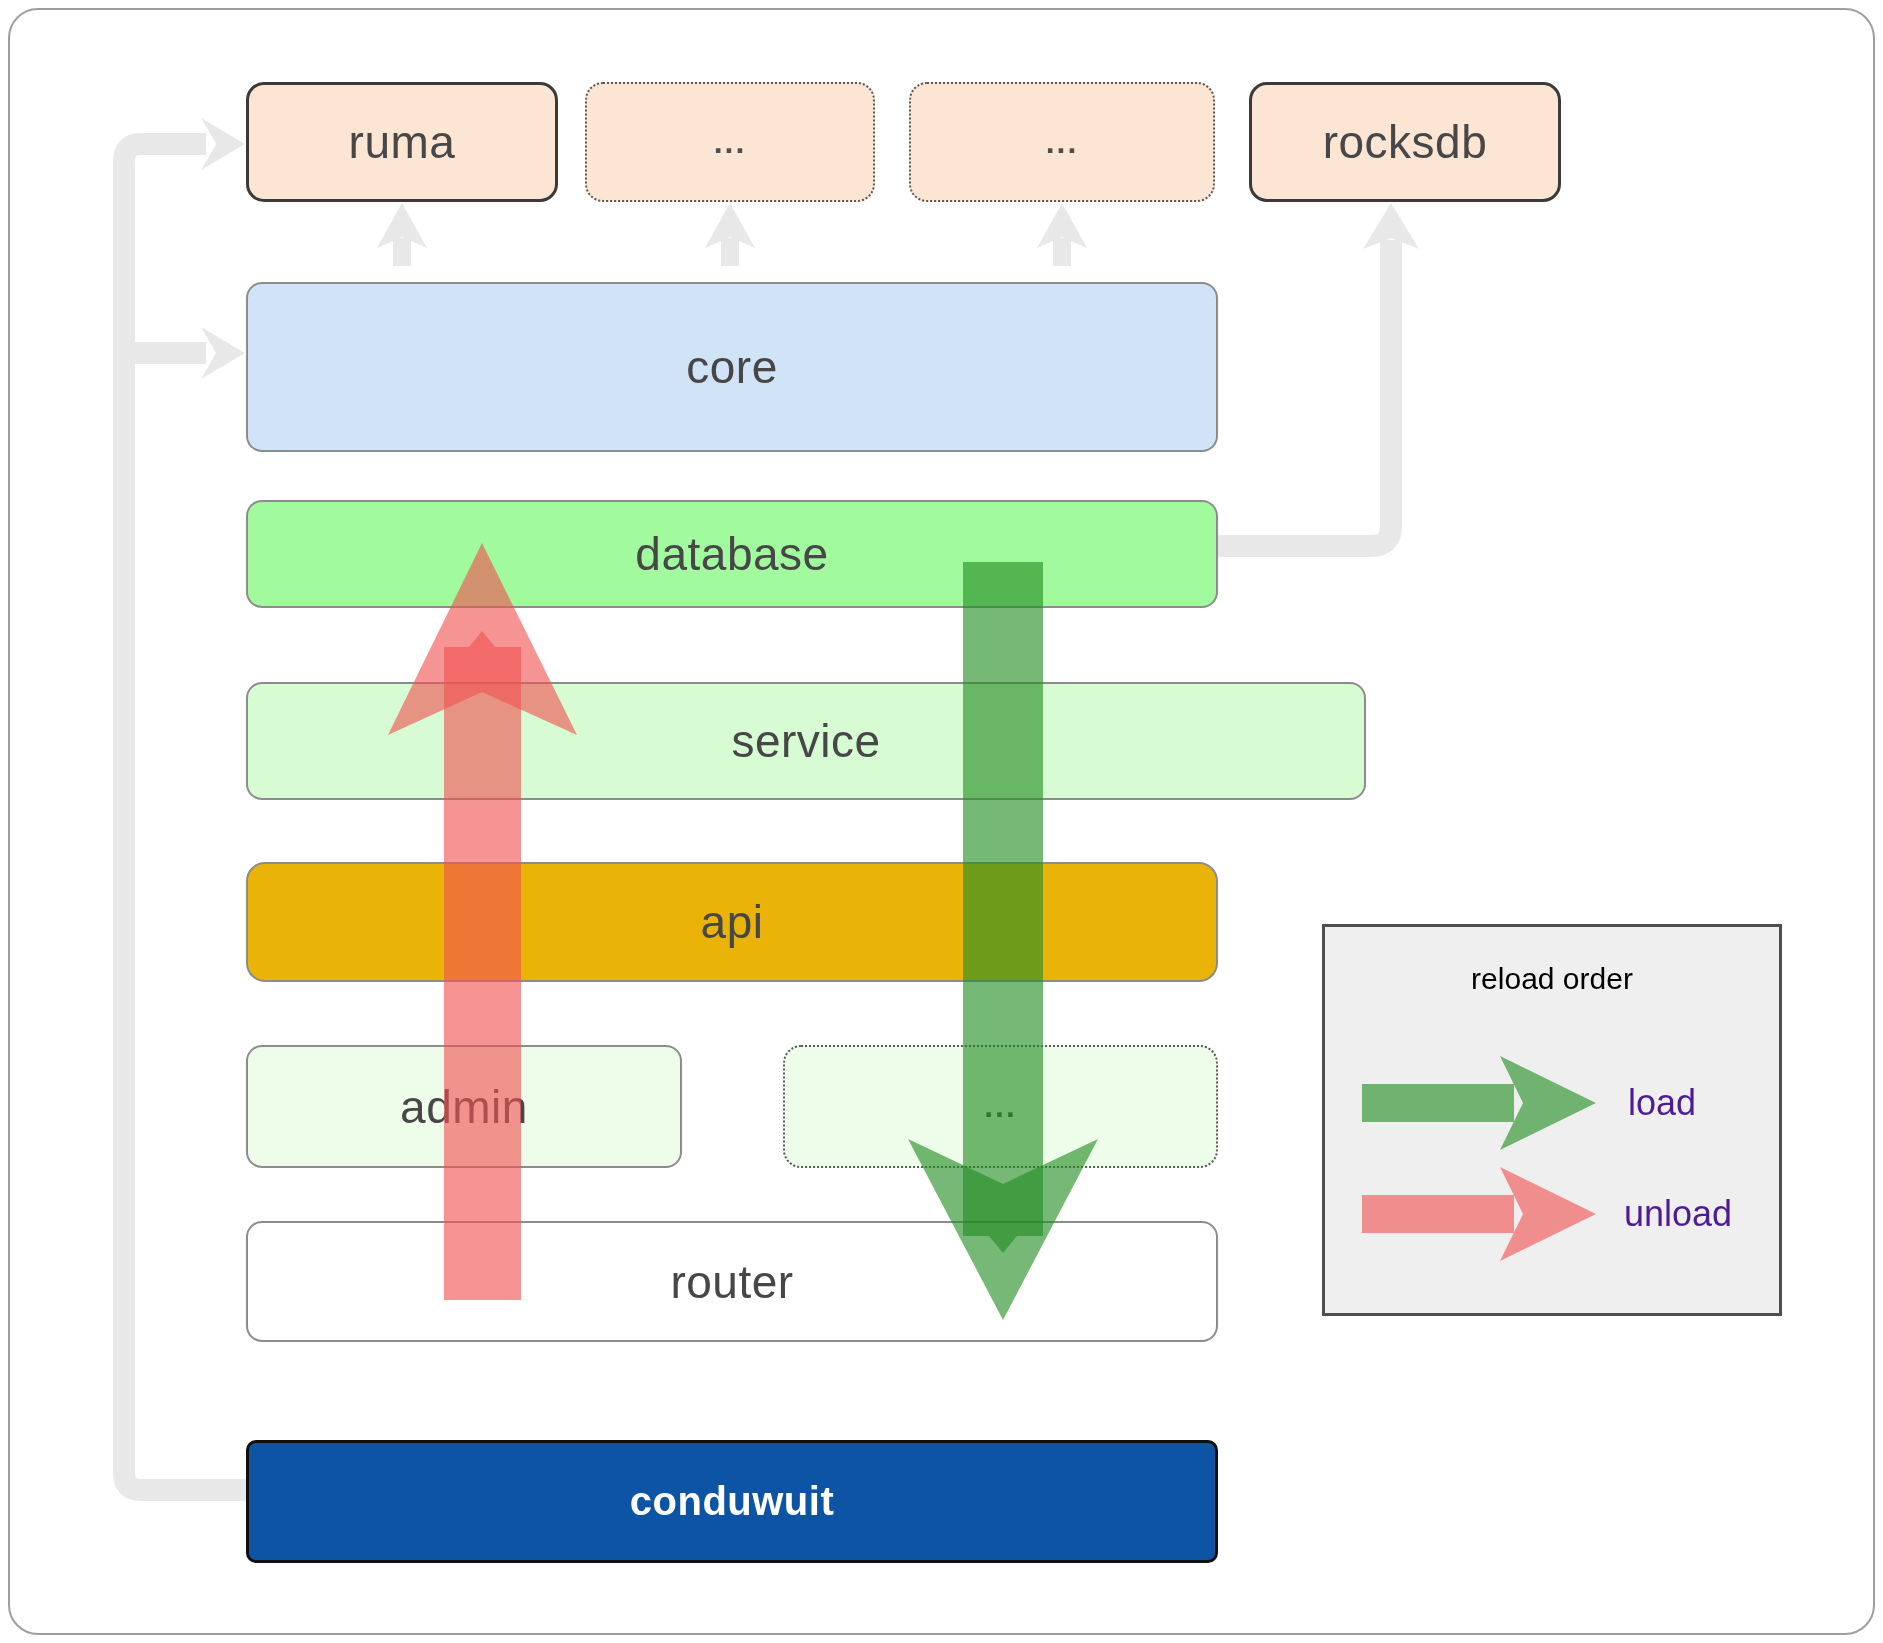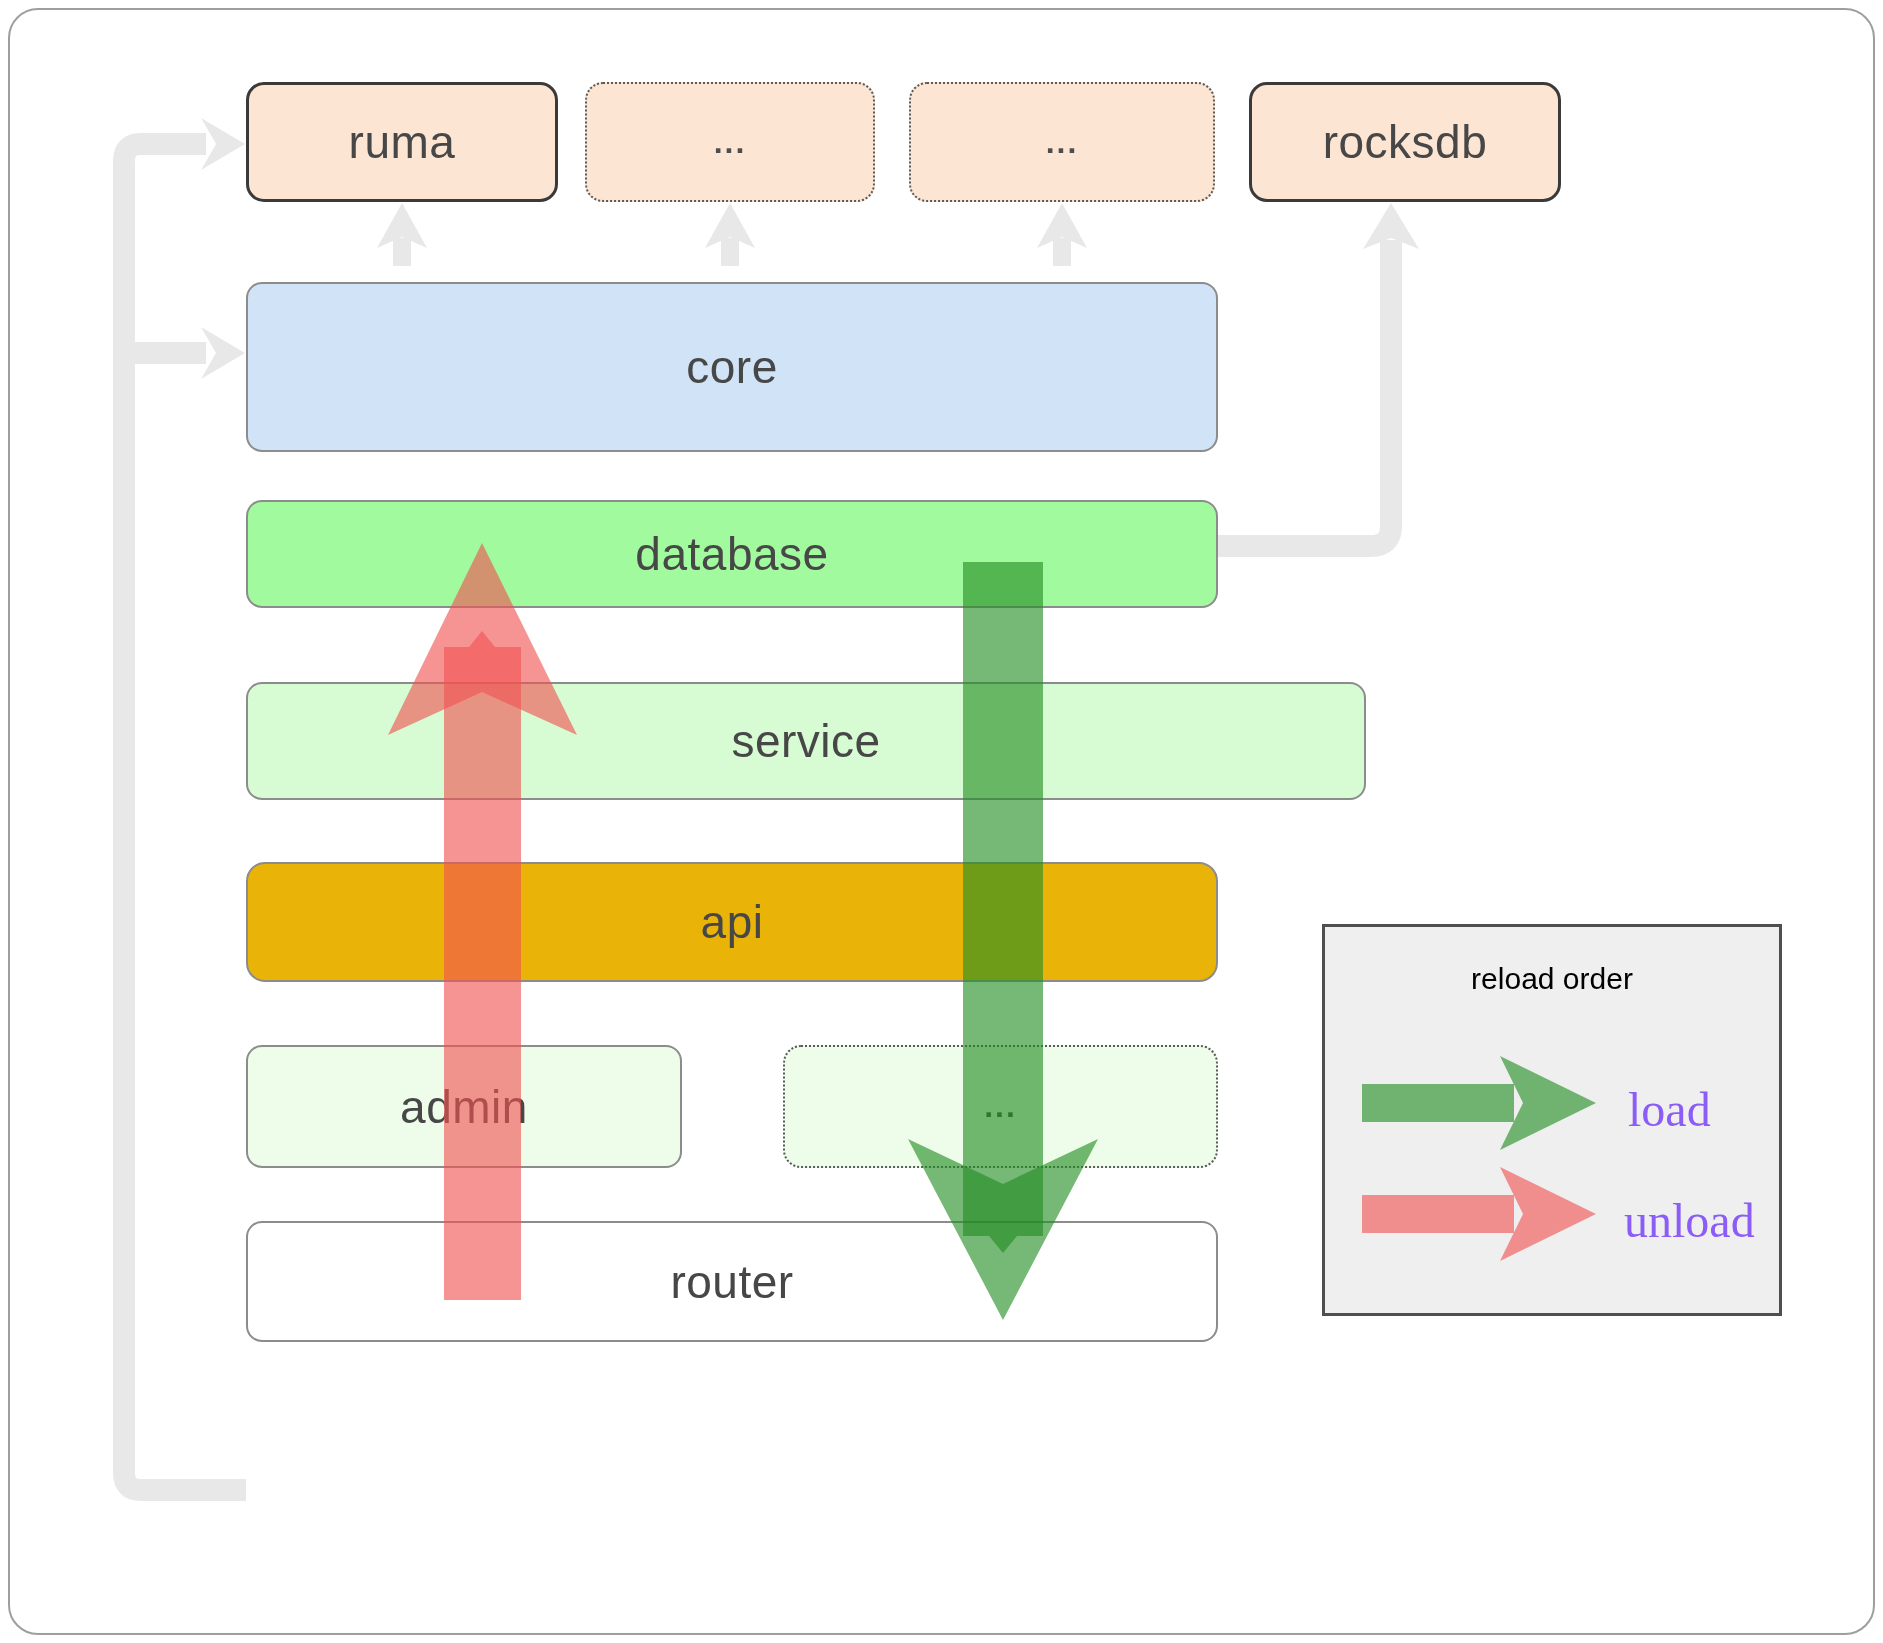--- a/index.html
+++ b/index.html
@@ -21,21 +21,21 @@
   .api-green{background:#eab308;border-radius:19px;}
   .admin-green{background:#eefdea;}
   .white-bg{background:#ffffff;}
   .dots{font-weight:700; font-size:32px; color:#4d4d4d; letter-spacing:2px;}
   #box-conduwuit{background:#0d54a4; border:3px solid #101010; border-radius:10px;}
   #box-conduwuit .lbl{color:#ffffff; font-size:40px; font-weight:600;}
   #legend-box{position:absolute; left:1322px; top:924px; width:460px; height:392px;
     background:#efefef; border:3px solid #4f4f4f; box-sizing:border-box;}
   #legend-title{position:absolute; left:1322px; top:962px; width:460px; text-align:center;
     font-size:30px; color:#000000;}
-  .legend-item-label{position:absolute; font-size:48px; color:#8b5cf6;font-family:Liberation Serif, serif;}
+  .legend-item-label{position:absolute; font-size:36px; color:#4c1d95;}
   #legend-load-label{left:1628px; top:1082px;}
   #legend-unload-label{left:1624px; top:1193px;}
 </style>
 </head>
 <body>
 
 <div id="canvas">
 
   <div id="outer-frame"></div>
 
@@ -93,20 +93,23 @@
     <span class="lbl">admin</span>
   </div>
   <div class="box admin-green dotted" style="left:783px; top:1045px; width:435px; height:123px;">
     <span class="dots">...</span>
   </div>
 
   <div class="box white-bg thin-gray" style="left:246px; top:1221px; width:972px; height:121px;">
     <span class="lbl">router</span>
   </div>
 
+  <div class="box" id="box-conduwuit" style="left:246px; top:1440px; width:972px; height:123px;">
+    <span class="lbl">conduwuit</span>
+  </div>
 
   <div id="legend-box"></div>
   <div id="legend-title">reload order</div>
   <div class="legend-item-label" id="legend-load-label">load</div>
   <div class="legend-item-label" id="legend-unload-label">unload</div>
 
   <svg class="layer" viewBox="0 0 1883 1643">
     <g>
       <polygon points="482,543 388,735 482,692 577,735" fill-opacity="0.62" fill="#f05252"></polygon>
       <polygon points="444,1300 444,647 469,647 482,631 495,647 521,647 521,1300" fill-opacity="0.62" fill="#f05252"></polygon>

